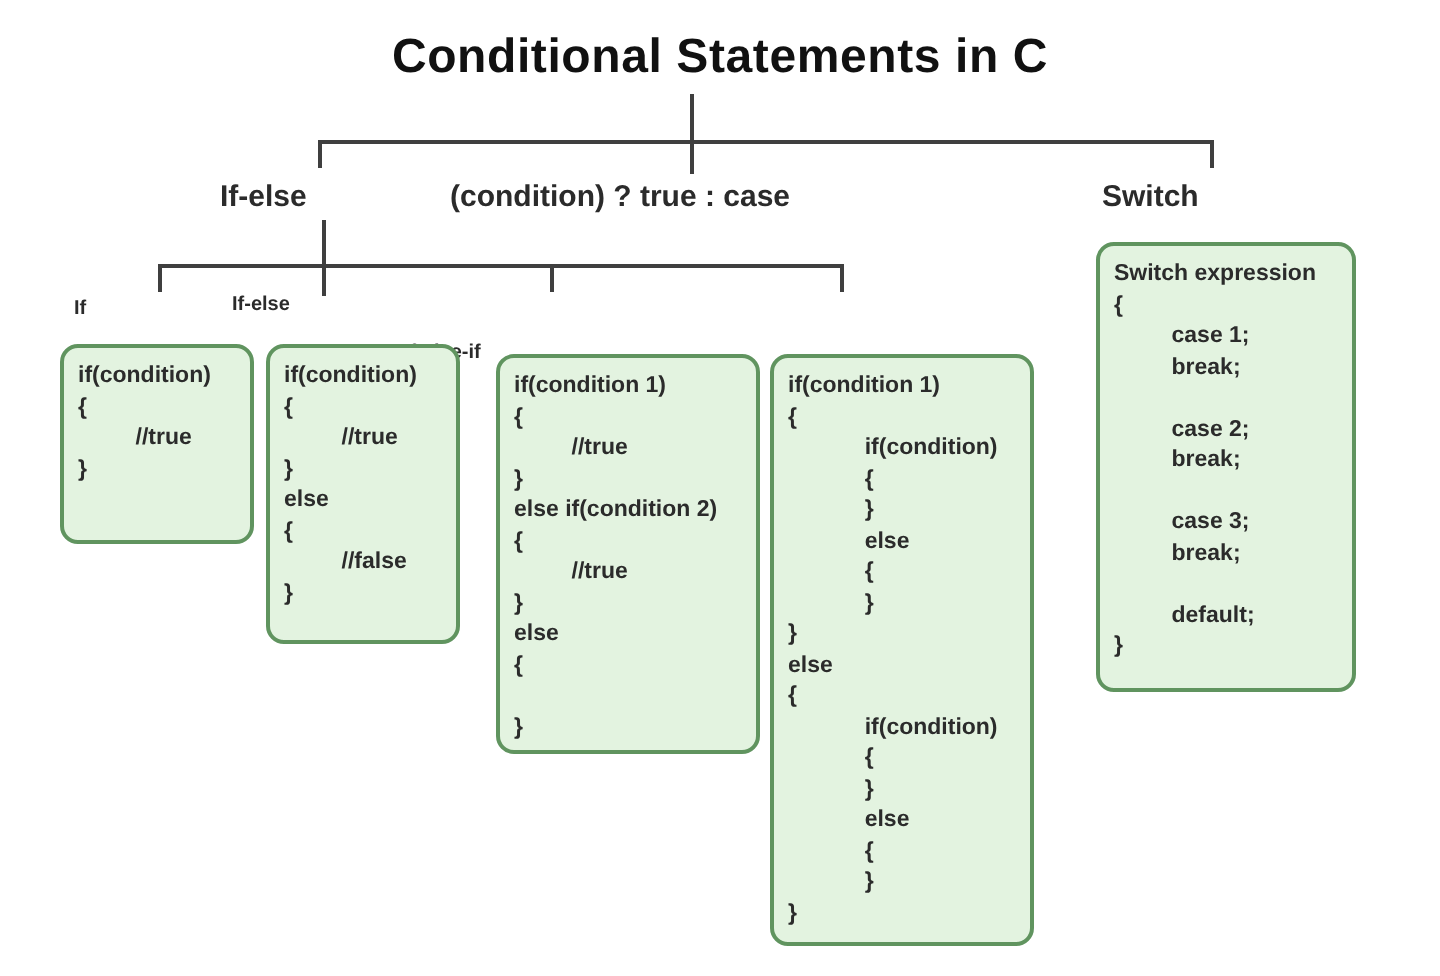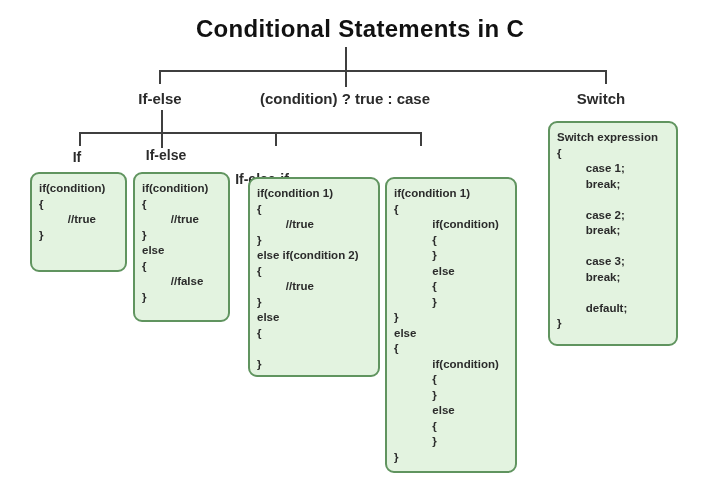--- a/index.html
+++ b/index.html
@@ -14,24 +14,24 @@
     position:relative;width:720px;height:488px;background:#ffffff;
     font-family:"Liberation Sans",sans-serif;overflow:hidden;
   }
   .title{
     position:absolute;left:0;top:15px;width:720px;text-align:center;
     font-size:24px;font-weight:700;color:var(--title);letter-spacing:.3px;
   }
   .hline{position:absolute;height:2px;background:var(--line);}
   .vline{position:absolute;width:2px;background:var(--line);}
   .node-label{
-    position:absolute;text-align:center;font-weight:700;color:var(--text);
+    position:absolute;text-align:left;font-weight:700;color:var(--text);
   }
   .lvl1{font-size:15px;}
-  .lvl2{font-size:14px;}
+  .lvl2{font-size:10px;}
   .code-box{
     position:absolute;background:var(--box-fill);
     border:2px solid var(--box-border);border-radius:9px;
     box-sizing:border-box;padding:7px 20px 5px 7px;overflow:hidden;
   }
   .code{
     font-family:"Liberation Sans",sans-serif;
     font-size:11.5px;line-height:15.5px;color:var(--text);
     white-space:pre;font-weight:600;
   }

